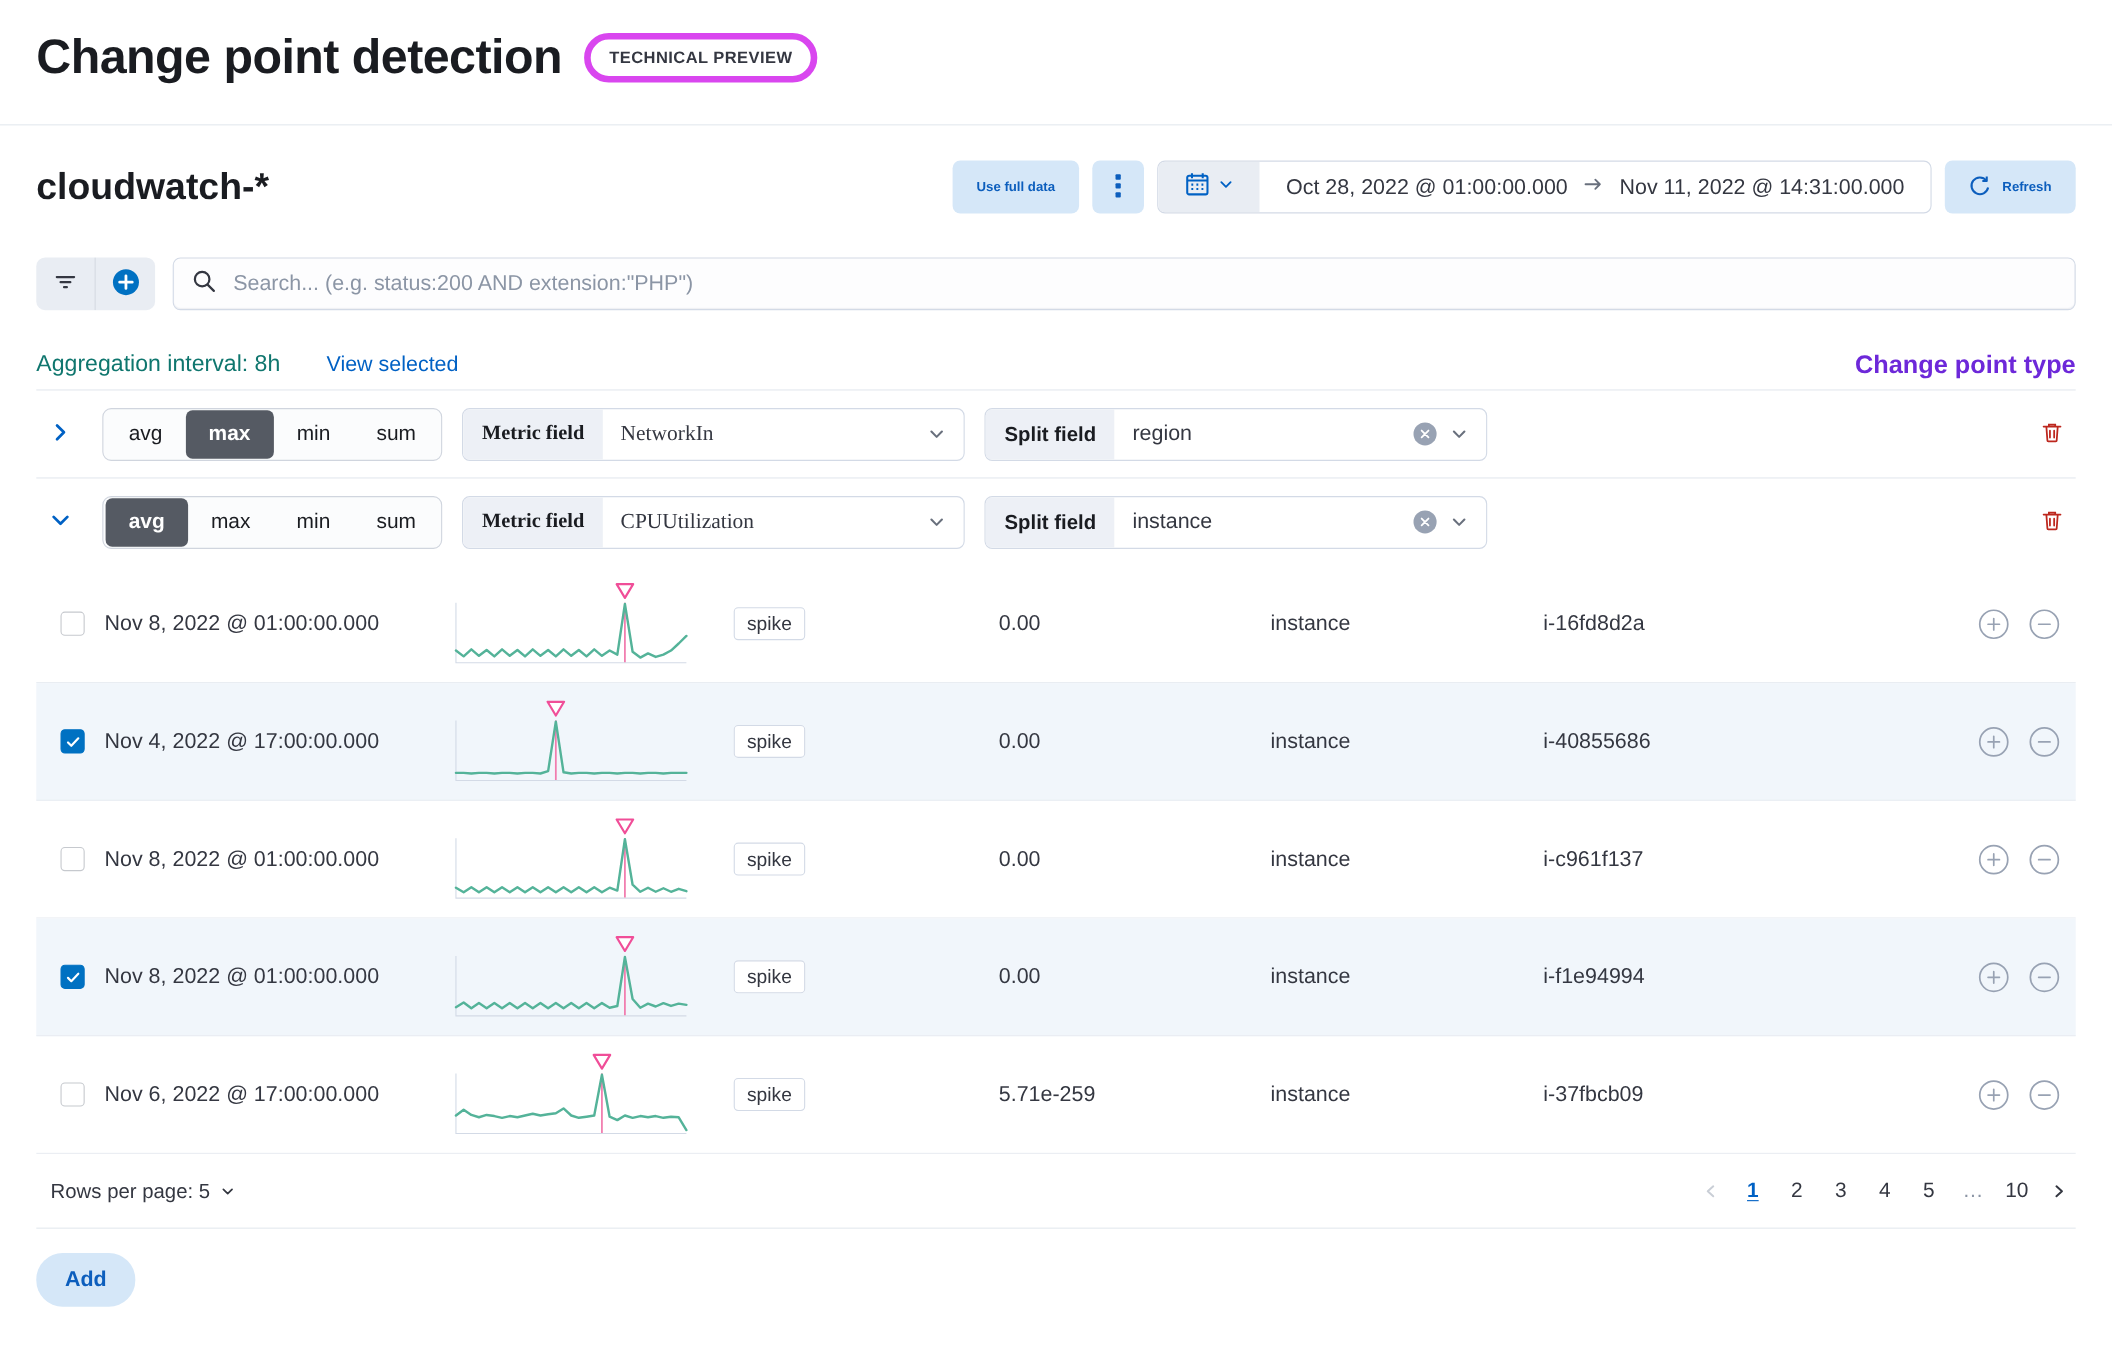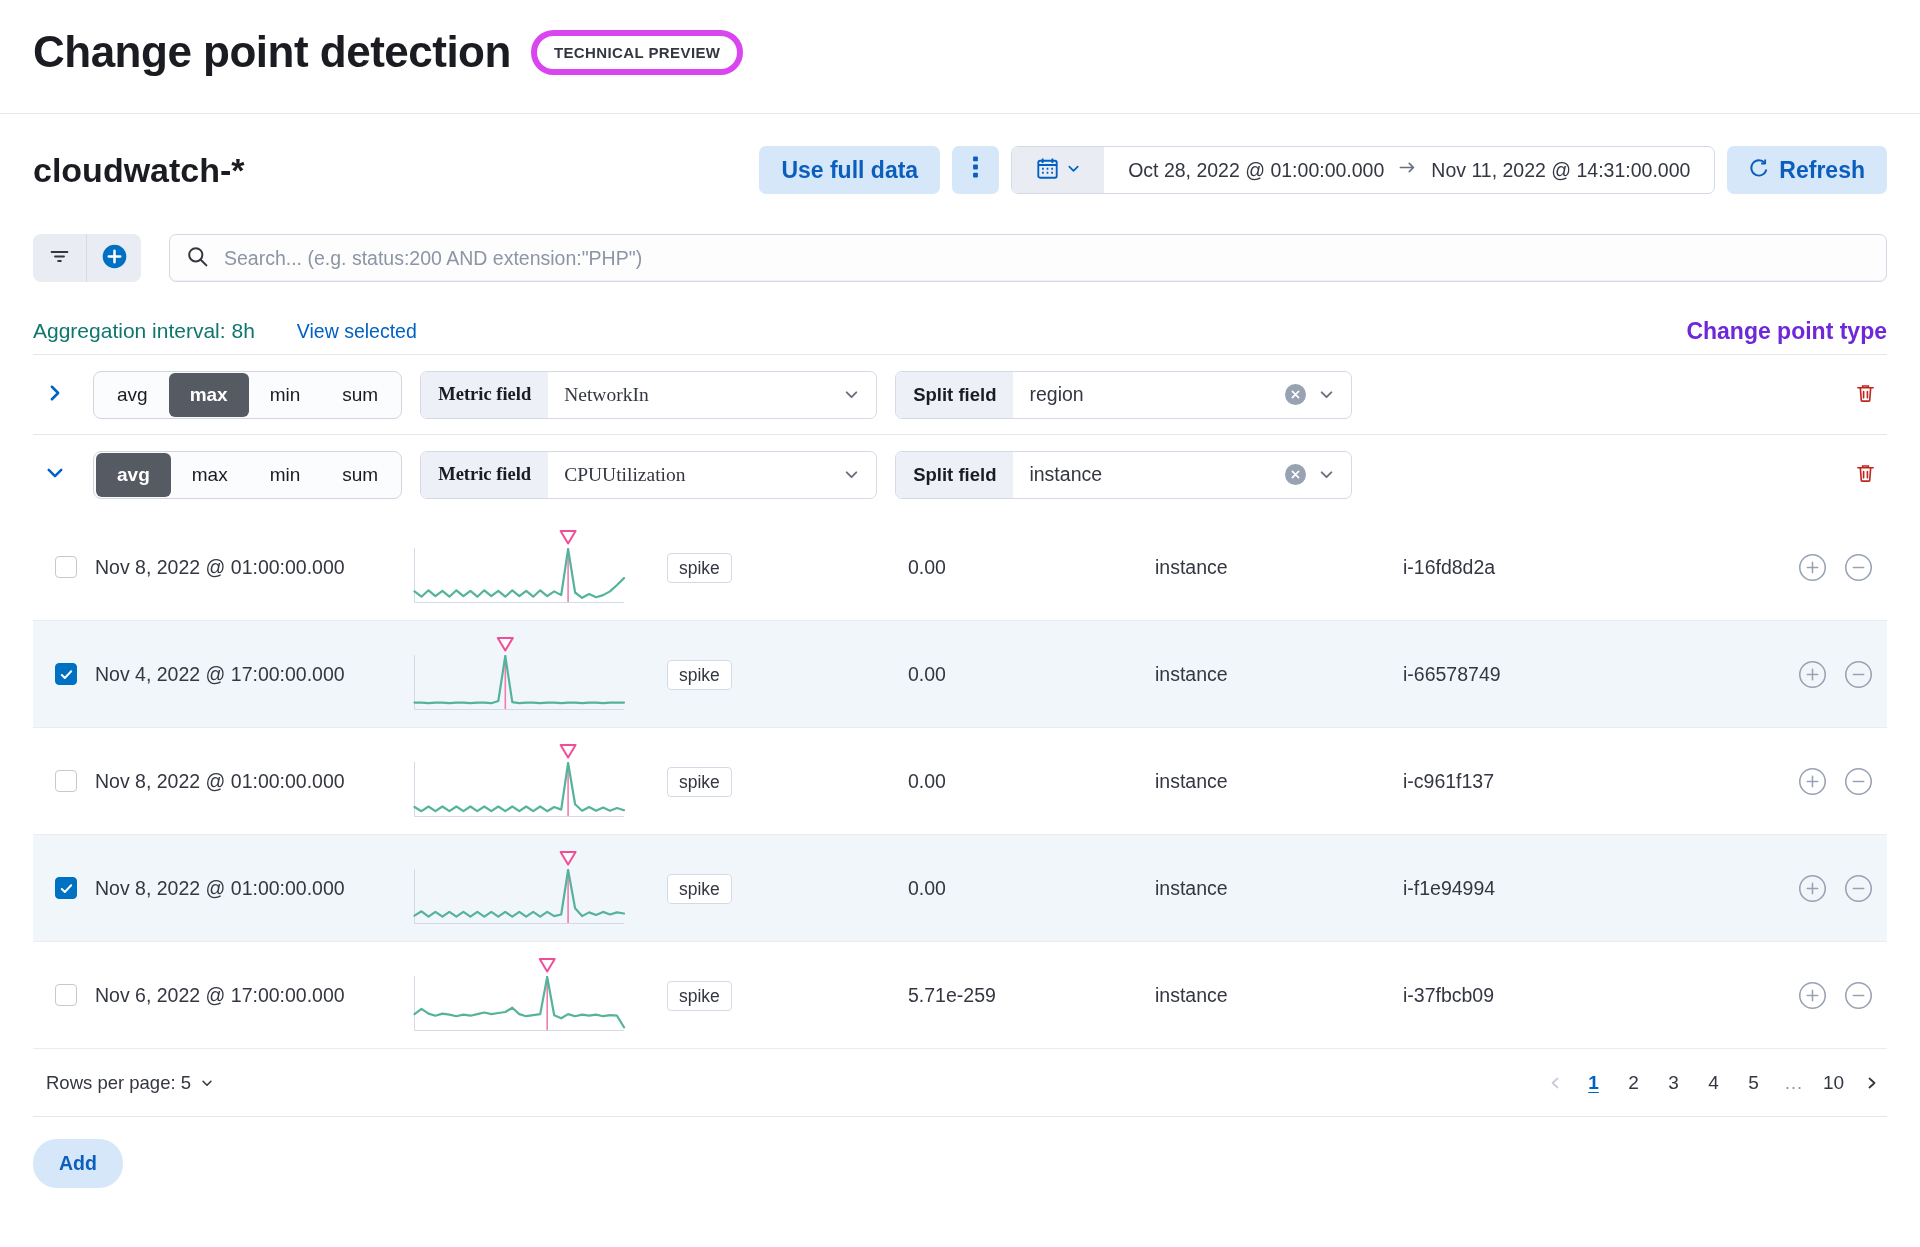--- a/index.html
+++ b/index.html
@@ -12,37 +12,37 @@
   .page-title { font-size:44px; font-weight:800; letter-spacing:-0.5px; color:#1a1c21; margin:0; }
   .tech-badge { border:6px solid #d946ef; border-radius:26px; padding:8px 17px; font-size:15px;
                 font-weight:700; letter-spacing:.4px; color:#343741; white-space:nowrap; }
   .rule { border:none; border-top:1px solid #e3e8ee; margin:36px -33px 0 -33px; }
 
   
   .index-row { margin-top:32px; display:flex; align-items:center; }
   .index-title { font-size:34px; font-weight:800; color:#1a1c21; margin:0; }
   .index-controls { margin-left:auto; display:flex; align-items:center; gap:12px; }
   .btn-light { background:#d5e7f8; border:none; border-radius:7px; height:48px; padding:0 22px;
-               font-family:inherit; font-size:23px; font-weight:600; color:#0c5ebd; cursor:pointer;
+               font-family:inherit; font-size:12px; font-weight:600; color:#0c5ebd; cursor:pointer;
                display:flex; align-items:center; gap:10px; }
   .kebab-btn { width:47px; padding:0; justify-content:center; }
   .datepicker { display:flex; align-items:stretch; height:48px; border:1px solid #d3dae6;
                 border-radius:7px; overflow:hidden; background:#fff; }
   .dp-prepend { background:#e9edf3; width:92px; display:flex; align-items:center; justify-content:center; gap:7px; cursor:pointer; }
   .dp-dates { display:flex; align-items:center; gap:14px; padding:0 24px; font-size:19.5px; color:#343741; }
 
   
   .search-row { margin-top:40px; display:flex; gap:16px; }
   .filter-group { display:flex; background:#e9edf3; border-radius:8px; overflow:hidden; height:48px; }
   .filter-group button { width:54px; border:none; background:transparent; cursor:pointer;
                          display:flex; align-items:center; justify-content:center; }
   .filter-group button:first-child { border-right:1px solid #d5dae2; }
   .search-box { flex:1; height:48px; border:1px solid #d3dae6; border-radius:7px; background:#fdfdfe;
                 display:flex; align-items:center; gap:13px; padding:0 16px;
-                box-shadow: inset 0 -1px 1px rgba(152,162,179,.15); margin-left: 12px; }
+                box-shadow: inset 0 -1px 1px rgba(152,162,179,.15); }
   .search-box input { flex:1; border:none; outline:none; background:transparent; font-family:inherit;
                       font-size:19.5px; color:#343741; }
   .search-box input::placeholder { color:#8b95a5; }
 
   
   .agg-row { margin-top:26px; height:46px; display:flex; align-items:center; }
   .agg-label { font-size:21px; color:#0f766e; }
   .view-selected { margin-left:42px; font-size:19.5px; font-weight:500; color:#0061c4; cursor:pointer; }
   .cpt-wrap { margin-left:auto; display:flex; align-items:center; gap:20px; }
   .cpt-label { font-size:23px; font-weight:700; color:#6d28d9; }
@@ -366,21 +366,21 @@
           <svg width="215" height="78" viewBox="0 0 215 78">
     <path d="M2.5 20 V74.5 H212" stroke="#d3dae6" stroke-width="1" fill="none"></path>
     <line x1="93.3" y1="20" x2="93.3" y2="74" stroke="#f17cae" stroke-width="1.6"></line>
     <polyline points="2.5,67.6 9.5,67.6 16.5,68.2 23.4,67.6 30.4,67.6 37.4,68.2 44.4,67.6 51.4,67.6 58.4,68.2 65.3,67.6 72.3,67.6 79.3,68.2 86.3,66.0 93.3,21.0 100.3,67.1 107.3,68.2 114.2,67.6 121.2,67.6 128.2,68.2 135.2,67.6 142.2,67.6 149.2,68.2 156.1,67.6 163.1,67.6 170.1,68.2 177.1,67.6 184.1,67.6 191.1,68.2 198.0,67.6 205.0,67.6 212.0,67.6" fill="none" stroke="#54b399" stroke-width="2.2" stroke-linejoin="round" stroke-linecap="round"></polyline>
     <path d="M85.8 3 L100.8 3 L93.3 15.5 Z" fill="#fff" stroke="#f04e98" stroke-width="2" stroke-linejoin="round"></path>
   </svg>
         </div>
         <div class="type-cell"><span class="badge-type">spike</span></div>
         <div class="pvalue-cell">0.00</div>
         <div class="fname-cell">instance</div>
-        <div class="fvalue-cell">i-66578749</div>
+        <div class="fvalue-cell">i-40855686</div>
         <div class="actions-cell">
           <span class="action-icon">
             <svg width="29" height="29" viewBox="0 0 28 28" fill="none" stroke="#98a2b3" stroke-width="1.5">
               <circle cx="14" cy="14" r="12.3"></circle>
               <path d="M14 9v10M9 14h10" stroke-linecap="round"></path>
             </svg>
           </span>
           <span class="action-icon">
             <svg width="29" height="29" viewBox="0 0 28 28" fill="none" stroke="#98a2b3" stroke-width="1.5">
               <circle cx="14" cy="14" r="12.3"></circle>

